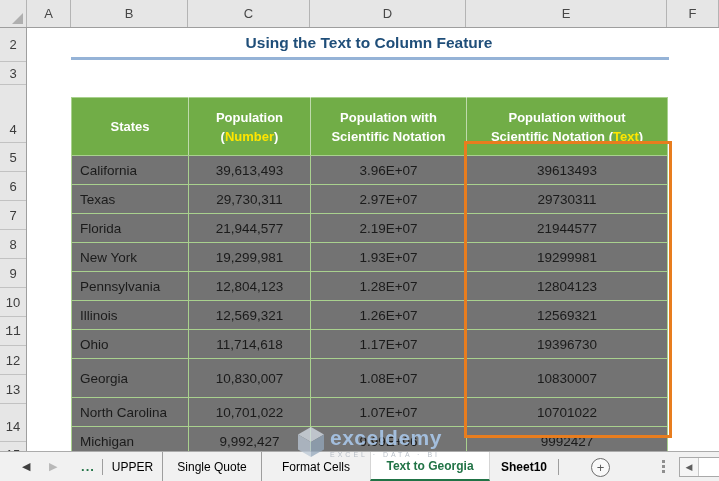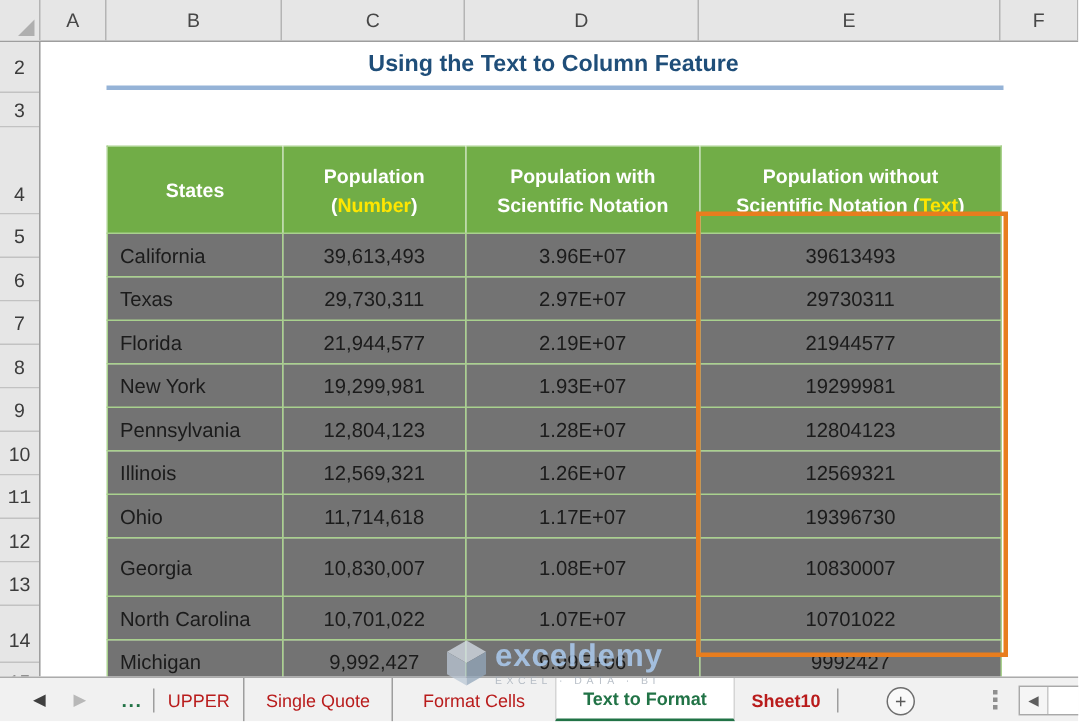--- a/index.html
+++ b/index.html
@@ -62,21 +62,21 @@
   
   .tabbar{position:absolute;left:0;top:451px;width:719px;height:30px;background:#F1F1F1;
     border-top:1px solid #ABABAB;z-index:10;}
   .nav-arrow{position:absolute;top:0;height:100%;display:flex;align-items:center;font-size:11px;}
   .nav-back{left:22px;color:#3F3F3F;cursor:pointer;}
   .nav-fwd{left:49px;color:#B8B8B8;}
   .tab-overflow{position:absolute;left:74px;top:0;width:28px;height:100%;display:flex;align-items:center;
     justify-content:center;font-weight:bold;font-size:13px;color:var(--c-tab_green,#217346);letter-spacing:1px;}
   .tabs{position:absolute;left:103px;top:0;height:100%;display:flex;}
   .tab{height:100%;display:flex;align-items:center;justify-content:center;
-    font-size:12px;color:#b91c1c;cursor:pointer;}
+    font-size:12px;color:#000000;cursor:pointer;}
   .tab.active{background:#fff;color:var(--c-tab_green,#217346);font-weight:bold;
     border-left:1px solid #D5D5D5;border-right:1px solid #D5D5D5;
     border-bottom:2px solid var(--c-tab_green,#217346);}
   .tab-divider{position:absolute;top:7px;width:1px;height:16px;background:#9E9E9E;}
   .add-sheet{position:absolute;left:591px;top:6px;width:19px;height:19px;border:1px solid #6E6E6E;
     border-radius:50%;display:flex;align-items:center;justify-content:center;
     font-size:13px;color:#5A5A5A;cursor:pointer;background:#F9F9F9;}
   .handle{position:absolute;left:662px;top:8px;display:flex;flex-direction:column;gap:2px;cursor:pointer;}
   .handle i{width:3px;height:3px;background:#8F8F8F;display:block;}
   .scrollbox{position:absolute;left:679px;top:5px;width:45px;height:20px;background:#fff;
@@ -226,21 +226,21 @@
   </div>
 
   <div class="tabbar">
     <div class="nav-arrow nav-back">◀</div>
     <div class="nav-arrow nav-fwd">▶</div>
     <div class="tab-overflow">...</div>
     <div class="tabs">
         <div class="tab" style="width: 60px; border-right: 1px solid rgb(158, 158, 158);">UPPER</div>
         <div class="tab" style="width: 99px; border-right: 1px solid rgb(158, 158, 158);">Single Quote</div>
         <div class="tab" style="width: 108px;">Format Cells</div>
-        <div class="tab active" style="width: 120px;">Text to Format</div>
+        <div class="tab active" style="width: 120px;">Text to Georgia</div>
         <div class="tab" style="width: 68px; font-weight: bold;">Sheet10</div>
       </div>
     <div class="tab-divider" style="left:102px"></div>
     <div class="tab-divider" style="left:558px"></div>
     <div class="add-sheet">+</div>
     <div class="handle">
         <i></i>
         <i></i>
         <i></i>
       </div>

